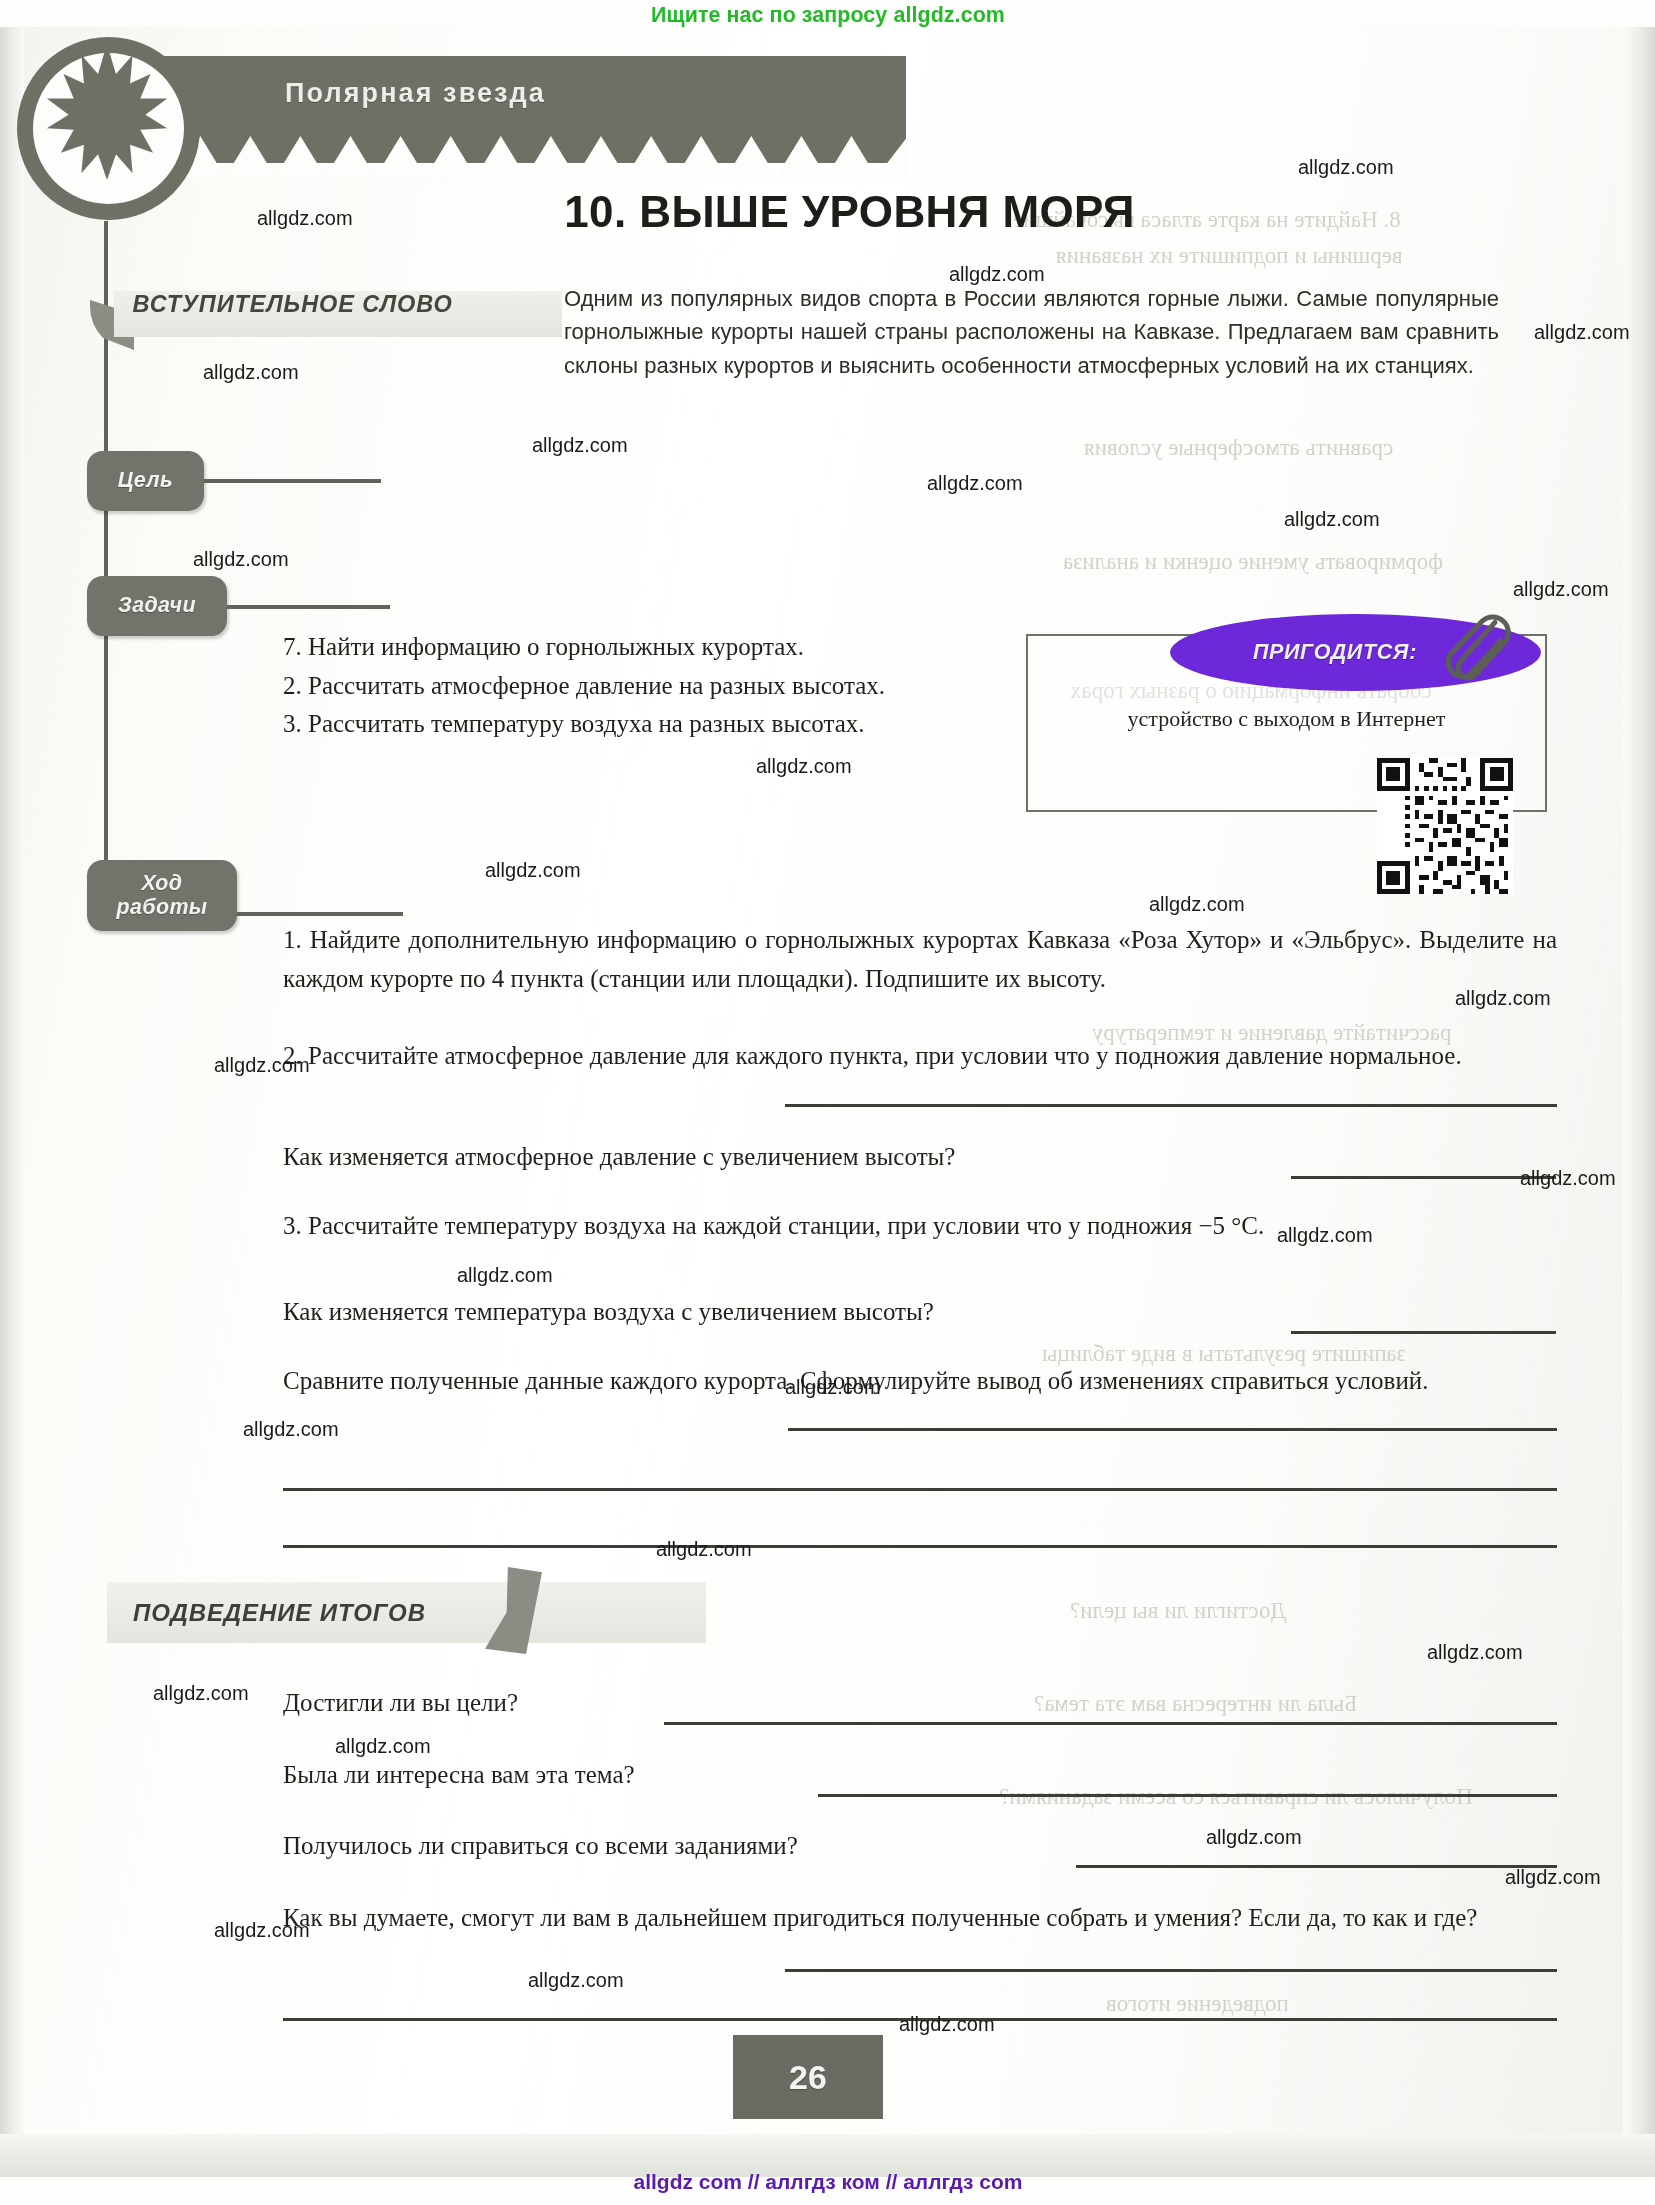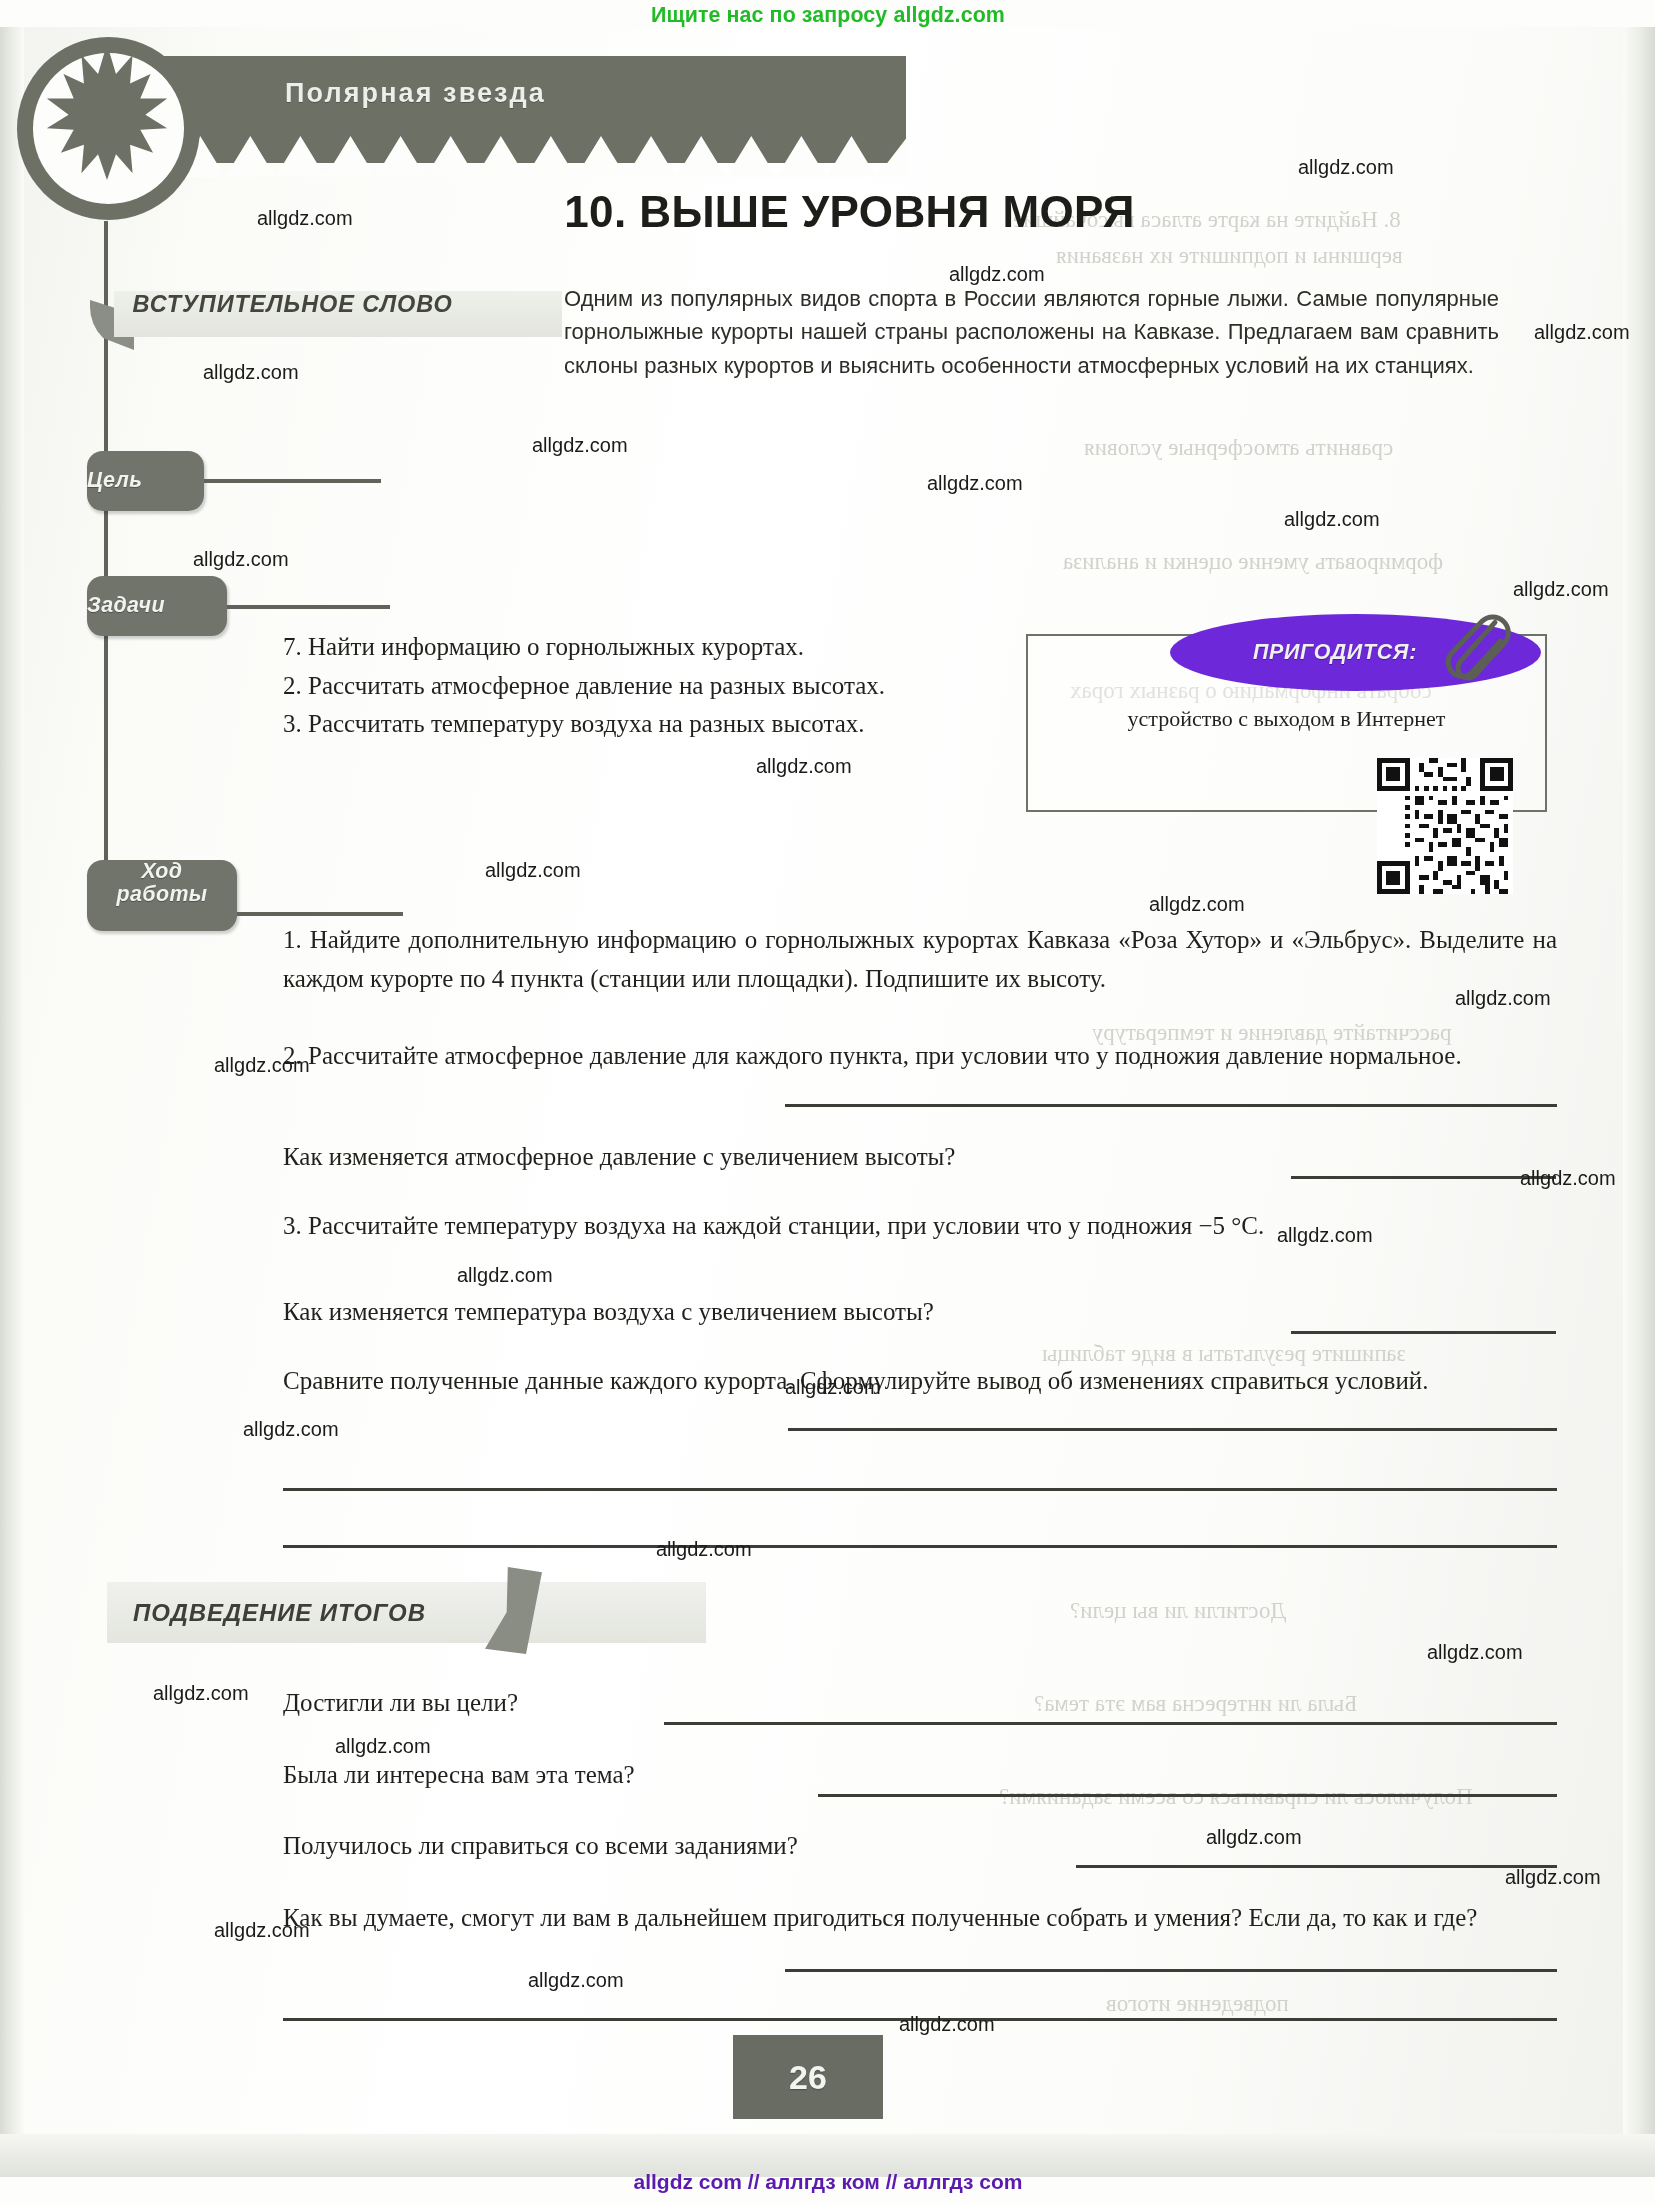--- a/index.html
+++ b/index.html
@@ -156,20 +156,21 @@
   .pill {
     position: absolute;
     background: #71746a;
     border-radius: 15.7px;
     color: #f2f3ef;
     font-weight: 700;
     font-style: italic;
     font-size: 21.4px;
     display: flex;
     align-items: center;
+    justify-content: center;
     text-align: center;
     line-height: 1.08;
     letter-spacing: 0.4px;
     box-shadow: 1.4px 2.1px 2.9px rgba(0,0,0,.18);
     text-shadow: 0 0.7px 0.7px rgba(0,0,0,.3);
   }
   .pill-rule {
     position: absolute;
     height: 3.6px;
     background: #5f6359;

